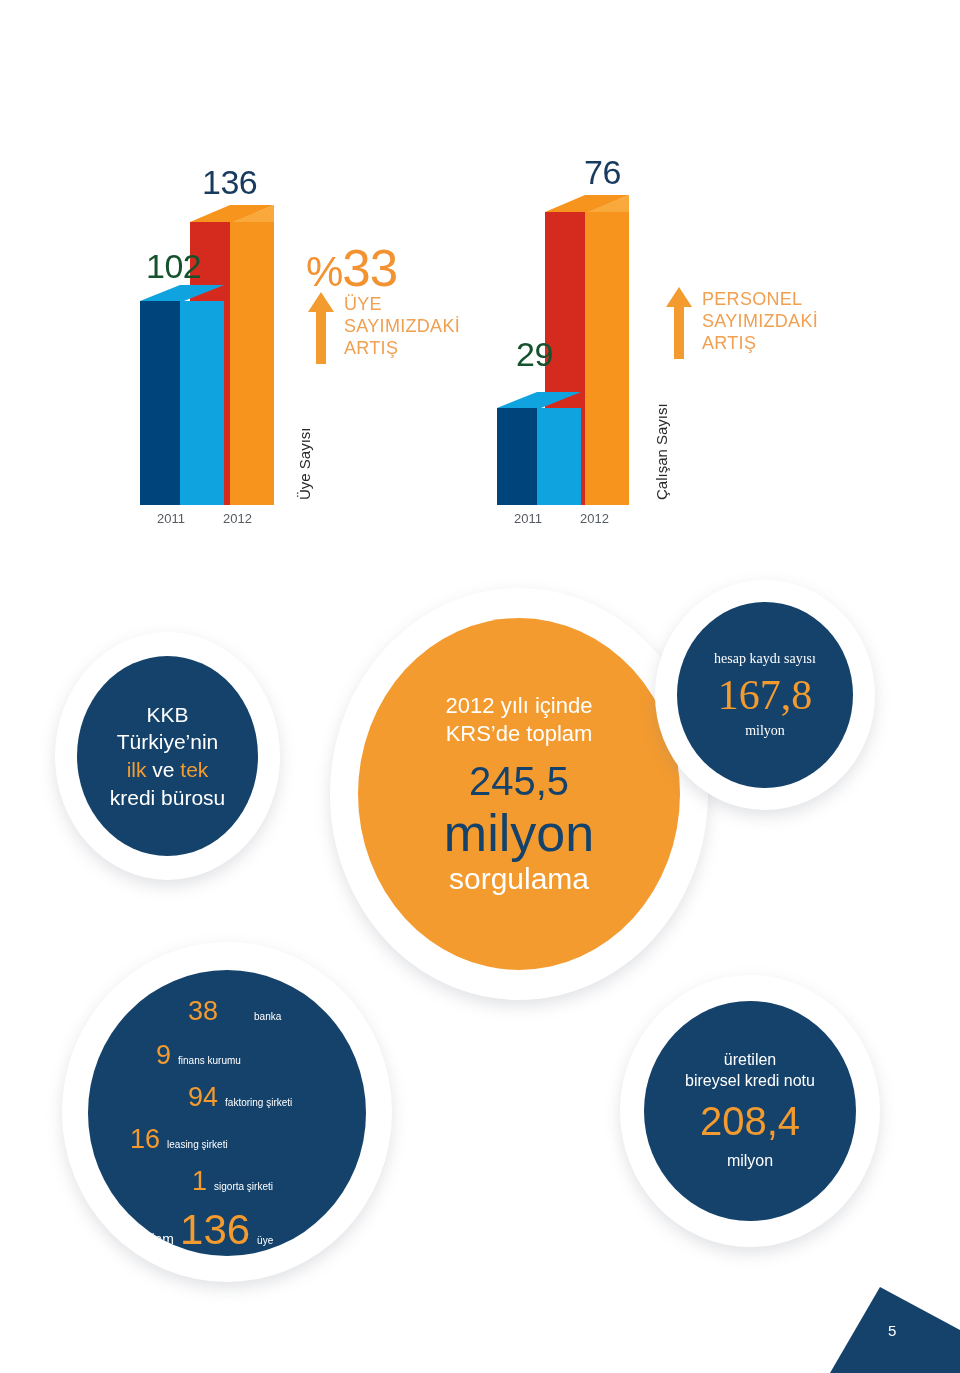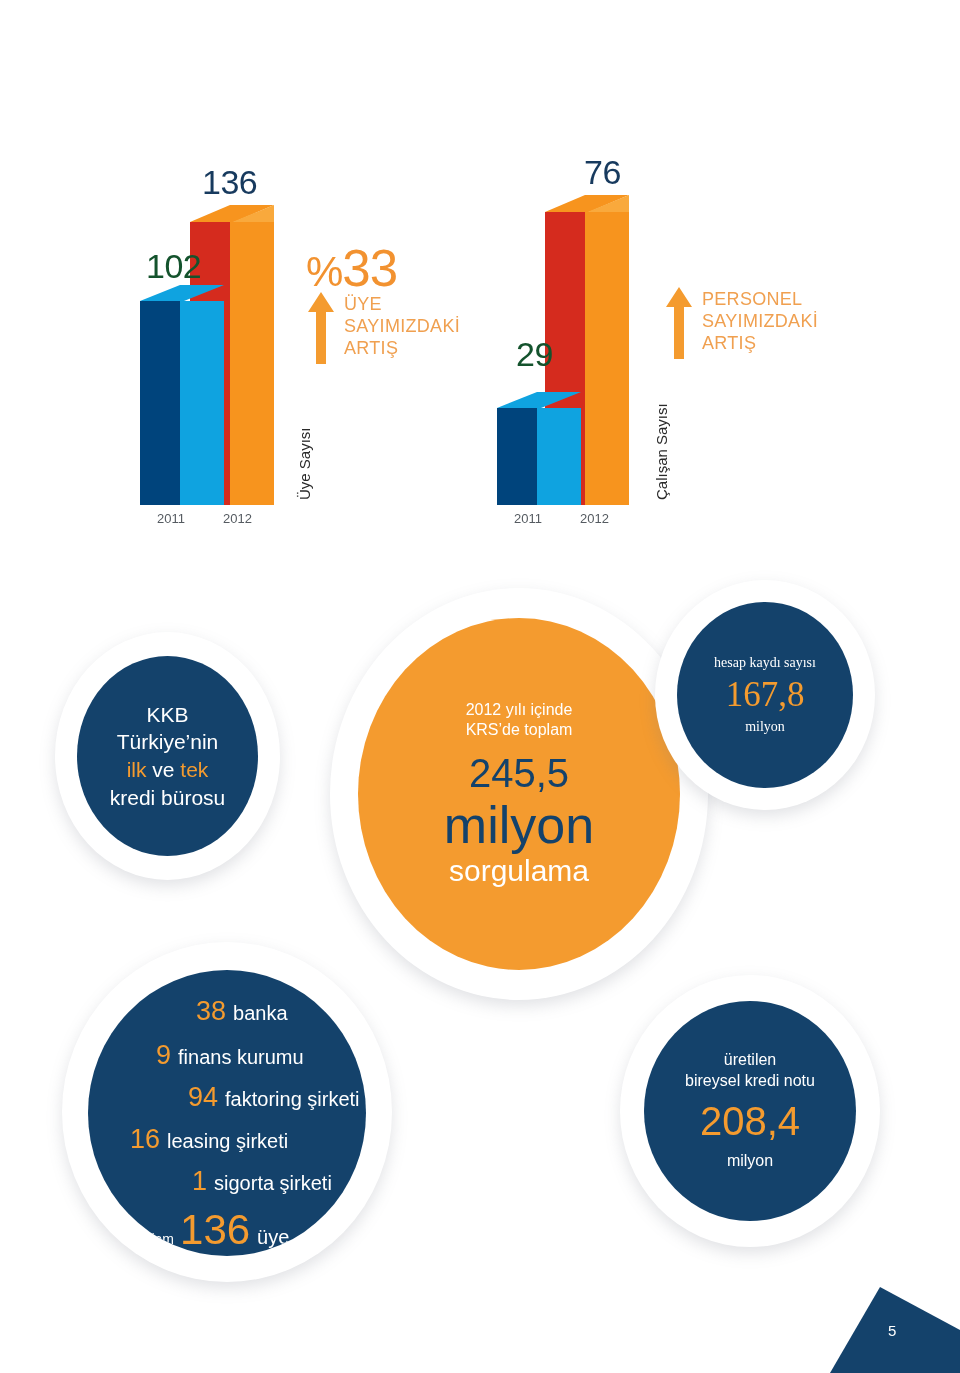--- a/index.html
+++ b/index.html
@@ -115,22 +115,22 @@
     overflow: hidden;
   }
   .core.navy   { background: #14426B; color: #ffffff; }
   .core.orange { background: #F49B2F; color: #ffffff; }
 
   .t-head   { font-size: 21px; line-height: 1.32; }
   .t-accent { color: #F49B2F; }
   .t-small  { font-size: 14px; line-height: 1.3; }
   .t-big-navy   { font-size: 40px; color: #14426B; line-height: 1.12; }
   .t-big-navy.xl { font-size: 52px; }
-  .t-big-orange { font-size: 35px; color: #F49B2F; line-height: 1.1; }
-  .t-mid-white  { font-size: 16px; line-height: 1.3; color:#fff; }
+  .t-big-orange { font-size: 42px; color: #F49B2F; line-height: 1.1; }
+  .t-mid-white  { font-size: 22px; line-height: 1.3; color:#fff; }
   .t-sub-white  { font-size: 30px; color: #ffffff; }
 
   
   .member-list {
     position: absolute;
     left: 0; top: 0;
     width: 100%; height: 100%;
   }
   .member-row {
     position: absolute;
@@ -139,21 +139,21 @@
     white-space: nowrap;
   }
   .member-num {
     color: #F49B2F;
     font-size: 27px;
     margin-right: 7px;
   }
   .member-num.big { font-size: 42px; }
   .member-lbl {
     color: #ffffff;
-    font-size: 20px;
+    font-size: 10px;
   }
   .member-pre {
     color: #ffffff;
     font-size: 14px;
     margin-right: 6px;
   }
 
   
   #footer-shape {
     position: absolute;
@@ -279,21 +279,21 @@
       <div class="t-small">hesap kaydı sayısı</div>
       <div class="t-big-orange" style="margin-top:4px;">167,8</div>
       <div class="t-small" style="margin-top:4px;">milyon</div>
     </div>
   </div>
 
   <div class="bubble" style="left:62px;top:942px;width:330px;height:340px;">
     <div class="core navy" style="left:26px;top:28px;width:278px;height:286px;">
       <div class="member-list">
 
-        <div class="member-row" style="left:108px;top:26px;">
+        <div class="member-row" style="left:100px;top:26px;gap:29px;">
           <span class="member-num">38</span>
           <span class="member-lbl">banka</span>
         </div>
 
         <div class="member-row" style="left:68px;top:70px;">
           <span class="member-num">9</span>
           <span class="member-lbl">finans kurumu</span>
         </div>
 
         <div class="member-row" style="left:100px;top:112px;">

